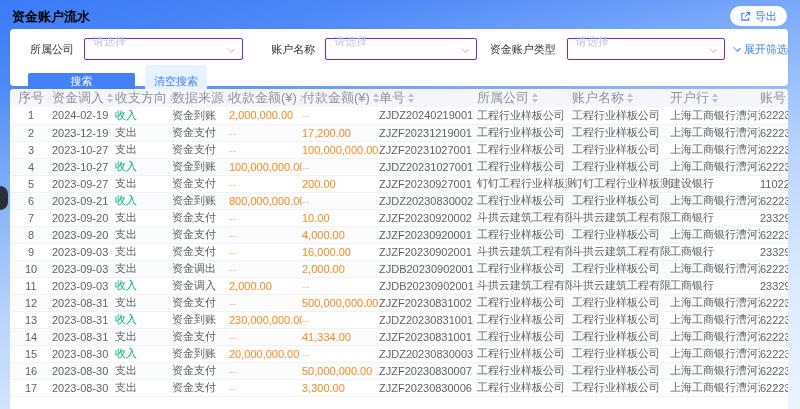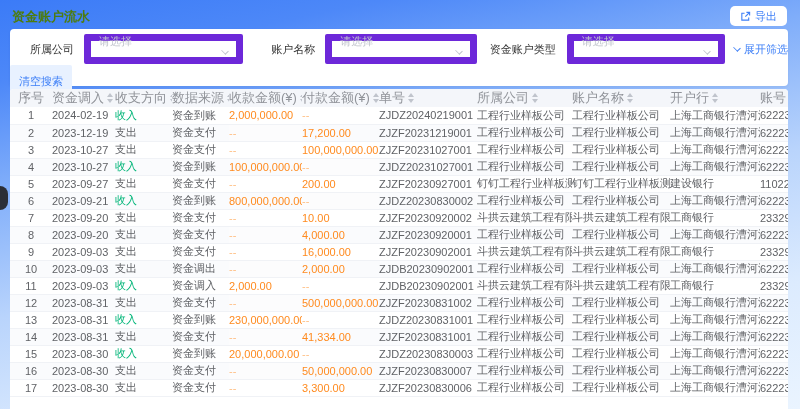--- a/index.html
+++ b/index.html
@@ -4,59 +4,59 @@
 <style>
   * { margin:0; padding:0; box-sizing:border-box; }
   html,body { width:800px; height:409px; overflow:hidden; }
   body {
     font-family:"Liberation Sans","DejaVu Sans",sans-serif;
     font-size:11px; color:#606266;
     background:linear-gradient(168deg,#3b7bf7 0%,#4d88f8 14%,#7fadfa 32%,#b9d4fc 55%,#dcebfe 78%,#eaf4ff 100%);
     position:relative;
   }
   
-  .page-title { position:absolute; left:12px; top:8px; font-size:13px; font-weight:bold; color:#4d7c0f; }
+  .page-title { position:absolute; left:12px; top:8px; font-size:13px; font-weight:bold; color:#000000; }
   .export-btn {
     position:absolute; right:13px; top:6px; height:20px; padding:0 10px;
-    background:#fff; border-radius:5px; color:#3d7ff7; display:flex; align-items:center; gap:4px; cursor:pointer;
+    background:#fff; border-radius:10px; color:#3d7ff7; display:flex; align-items:center; gap:4px; cursor:pointer;
   }
   .export-btn svg { display:block; }
   
   .filter-card {
     position:absolute; left:10px; top:29px; width:778px; height:57px;
     background:#fff; border-radius:4px; box-shadow:0 1px 3px rgba(30,60,120,.08);
   }
   .filter-row { display:flex; align-items:center; height:22px; margin-top:9px; }
   .f-label { color:#333; white-space:nowrap; }
   .lbl-1 { margin-left:20px; margin-right:10px; }
   .lbl-2 { margin-left:28px; margin-right:10px; }
   .lbl-3 { margin-left:13px; margin-right:11px; }
   .select {
-    position:relative; height:22px; border:7px solid #6d28d9; border-radius:2px;
+    position:relative; height:22px; border:1px solid #6d28d9; border-radius:2px;
     display:flex; align-items:center; padding:0 20px 16px 8px; background:#fff; cursor:pointer;
   }
   .sel-1 { width:182px; } .sel-2 { width:173px; } .sel-3 { width:181px; }
   .placeholder { color:#c0c4cc; }
   .chev {
     position:absolute; right:8px; top:7px; width:6px; height:6px;
     border-right:1.2px solid #c0c4cc; border-bottom:1.2px solid #c0c4cc;
     transform:rotate(45deg) scaleY(.8);
   }
   .expand-link { margin-left:9px; color:#3d7ff7; display:flex; align-items:center; gap:4px; cursor:pointer; white-space:nowrap;text-align:right; }
   .chev-blue {
     width:6px; height:6px; border-right:1.3px solid #3d7ff7; border-bottom:1.3px solid #3d7ff7;
     transform:rotate(45deg) scaleY(.8); margin-top:-3px;
   }
   .btn-row { display:flex; align-items:center; margin-top:5px; }
   .search-btn {
     margin-left:18px; width:107px; height:17px; background:#4381f8; color:#fff;
     border:none; border-radius:2px; font-size:11px; cursor:pointer; font-family:inherit;
   }
   .clear-btn {
-    height:33px; padding:0 9px; background:#e8f1ff; color:#3d7ff7;
+    margin-left:10px; height:33px; padding:0 9px; background:#e8f1ff; color:#3d7ff7;
     border:none; border-radius:2px; font-size:11px; cursor:pointer; font-family:inherit;
   }
   
   .table-card {
     position:absolute; left:10px; top:89px; width:778px; height:330px;
     background:#fff; border-radius:4px 4px 0 0; overflow:hidden;
   }
   table { border-collapse:collapse; table-layout:fixed; width:830px; }
   th {
     height:18px; background:#f4f6fa; color:#909399; font-weight:normal; font-size:13px;
@@ -112,20 +112,21 @@
     <div class="select sel-3">
       <span class="placeholder">请选择</span>
       <span class="chev"></span>
     </div>
     <div class="expand-link">
       <span class="chev-blue"></span>
       <span>展开筛选</span>
     </div>
   </div>
   <div class="btn-row">
+    <button class="search-btn">搜索</button>
     <button class="clear-btn">清空搜索</button>
   </div>
 </div>
 
 <div class="table-card">
   <table>
     <colgroup id="cols">
         <col style="width: 42px;">
         <col style="width: 63px;">
         <col style="width: 57px;">

